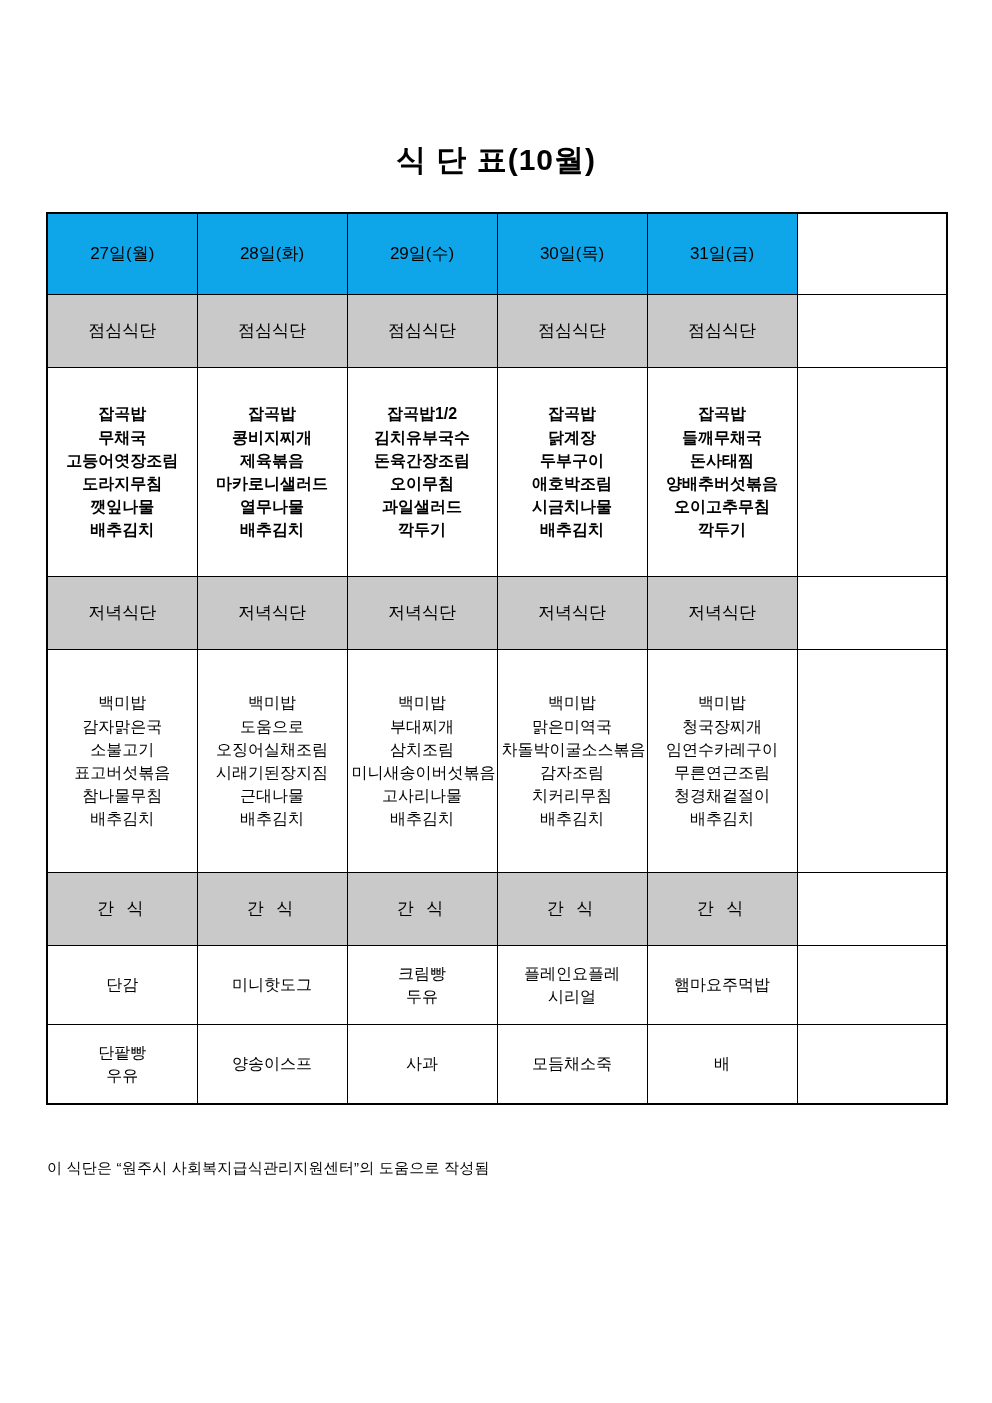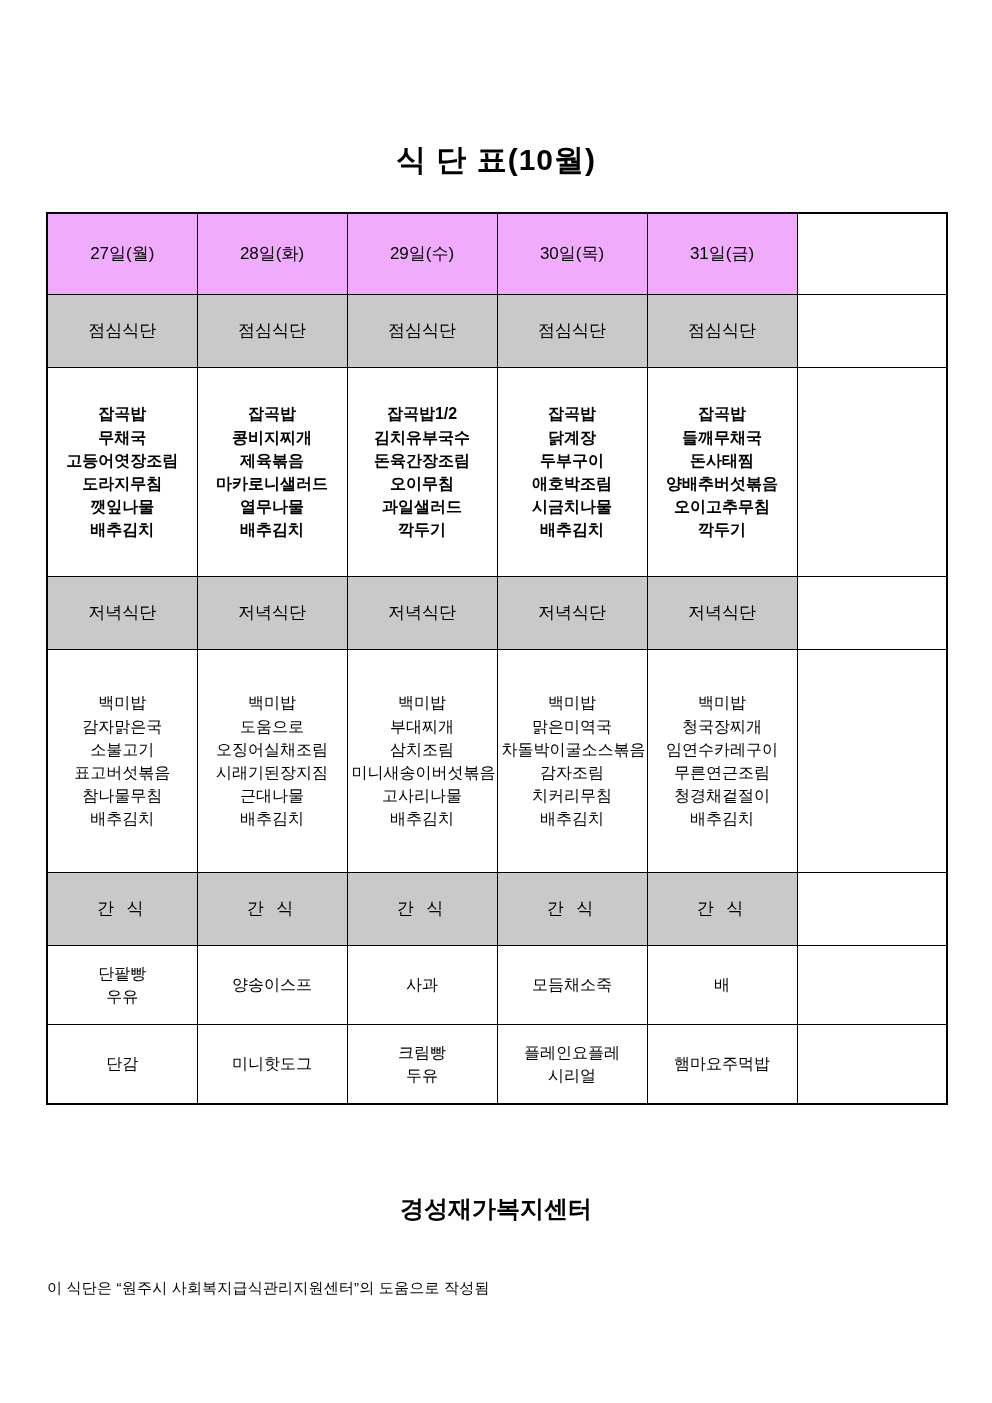--- a/index.html
+++ b/index.html
@@ -47,21 +47,21 @@
     font-size: 16px;
     line-height: 1.45;
     padding: 6px 4px;
     word-break: keep-all;
   }
   table.menu col.daycol { width: 150px; }
   table.menu col.lastcol { width: 150px; }
 
   tr.header-row td {
     height: 68px;
-    background: #f0abfc;
+    background: #0ea5e9;
     font-size: 17px;
   }
   tr.section-row td {
     height: 60px;
     background: #c9c9c9;
     font-size: 17px;
   }
   tr.section-row td.spaced {
     letter-spacing: 4px;
     text-align: center;
@@ -236,58 +236,57 @@
           <td class="spaced">간 식</td>
           <td class="spaced">간 식</td>
           <td class="spaced">간 식</td>
           <td class="spaced">간 식</td>
           <td class="spaced">간 식</td>
           <td class="blank"></td>
         </tr>
 
         <tr class="snack-row">
           <td class="menu-lines">
+              <span>단감</span>
+            </td>
+          <td class="menu-lines">
+              <span>미니핫도그</span>
+            </td>
+          <td class="menu-lines">
+              <span>크림빵</span>
+              <span>두유</span>
+            </td>
+          <td class="menu-lines">
+              <span>플레인요플레</span>
+              <span>시리얼</span>
+            </td>
+          <td class="menu-lines">
+              <span>햄마요주먹밥</span>
+            </td>
+          <td class="blank"></td>
+        </tr>
+
+        <tr class="snack-row">
+          <td class="menu-lines">
               <span>단팥빵</span>
               <span>우유</span>
             </td>
           <td class="menu-lines">
               <span>양송이스프</span>
             </td>
           <td class="menu-lines">
               <span>사과</span>
             </td>
           <td class="menu-lines">
               <span>모듬채소죽</span>
             </td>
           <td class="menu-lines">
               <span>배</span>
-            </td>
-          <td class="blank"></td>
-        </tr>
-
-        <tr class="snack-row">
-          <td class="menu-lines">
-              <span>단감</span>
-            </td>
-          <td class="menu-lines">
-              <span>미니핫도그</span>
-            </td>
-          <td class="menu-lines">
-              <span>크림빵</span>
-              <span>두유</span>
-            </td>
-          <td class="menu-lines">
-              <span>플레인요플레</span>
-              <span>시리얼</span>
-            </td>
-          <td class="menu-lines">
-              <span>햄마요주먹밥</span>
             </td>
           <td class="blank"></td>
         </tr>
       </tbody>
     </table>
   </div>
 
-  <div class="footer-center">경성재가복지센터</div>
   <div class="footer-note">이 식단은 “원주시 사회복지급식관리지원센터”의 도움으로 작성됨</div>
 
 </div>
 
 </body></html>

